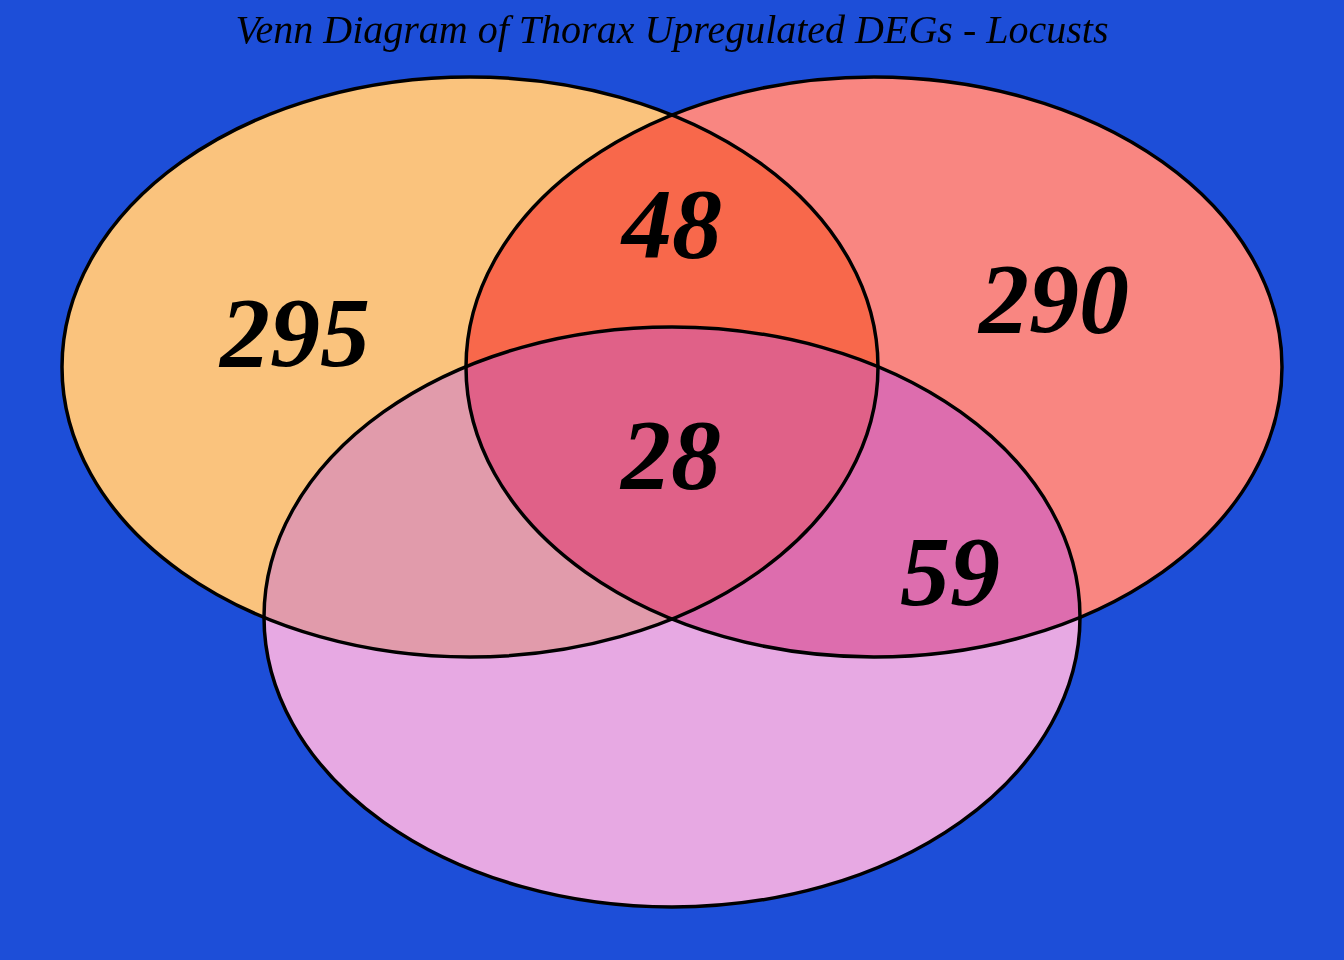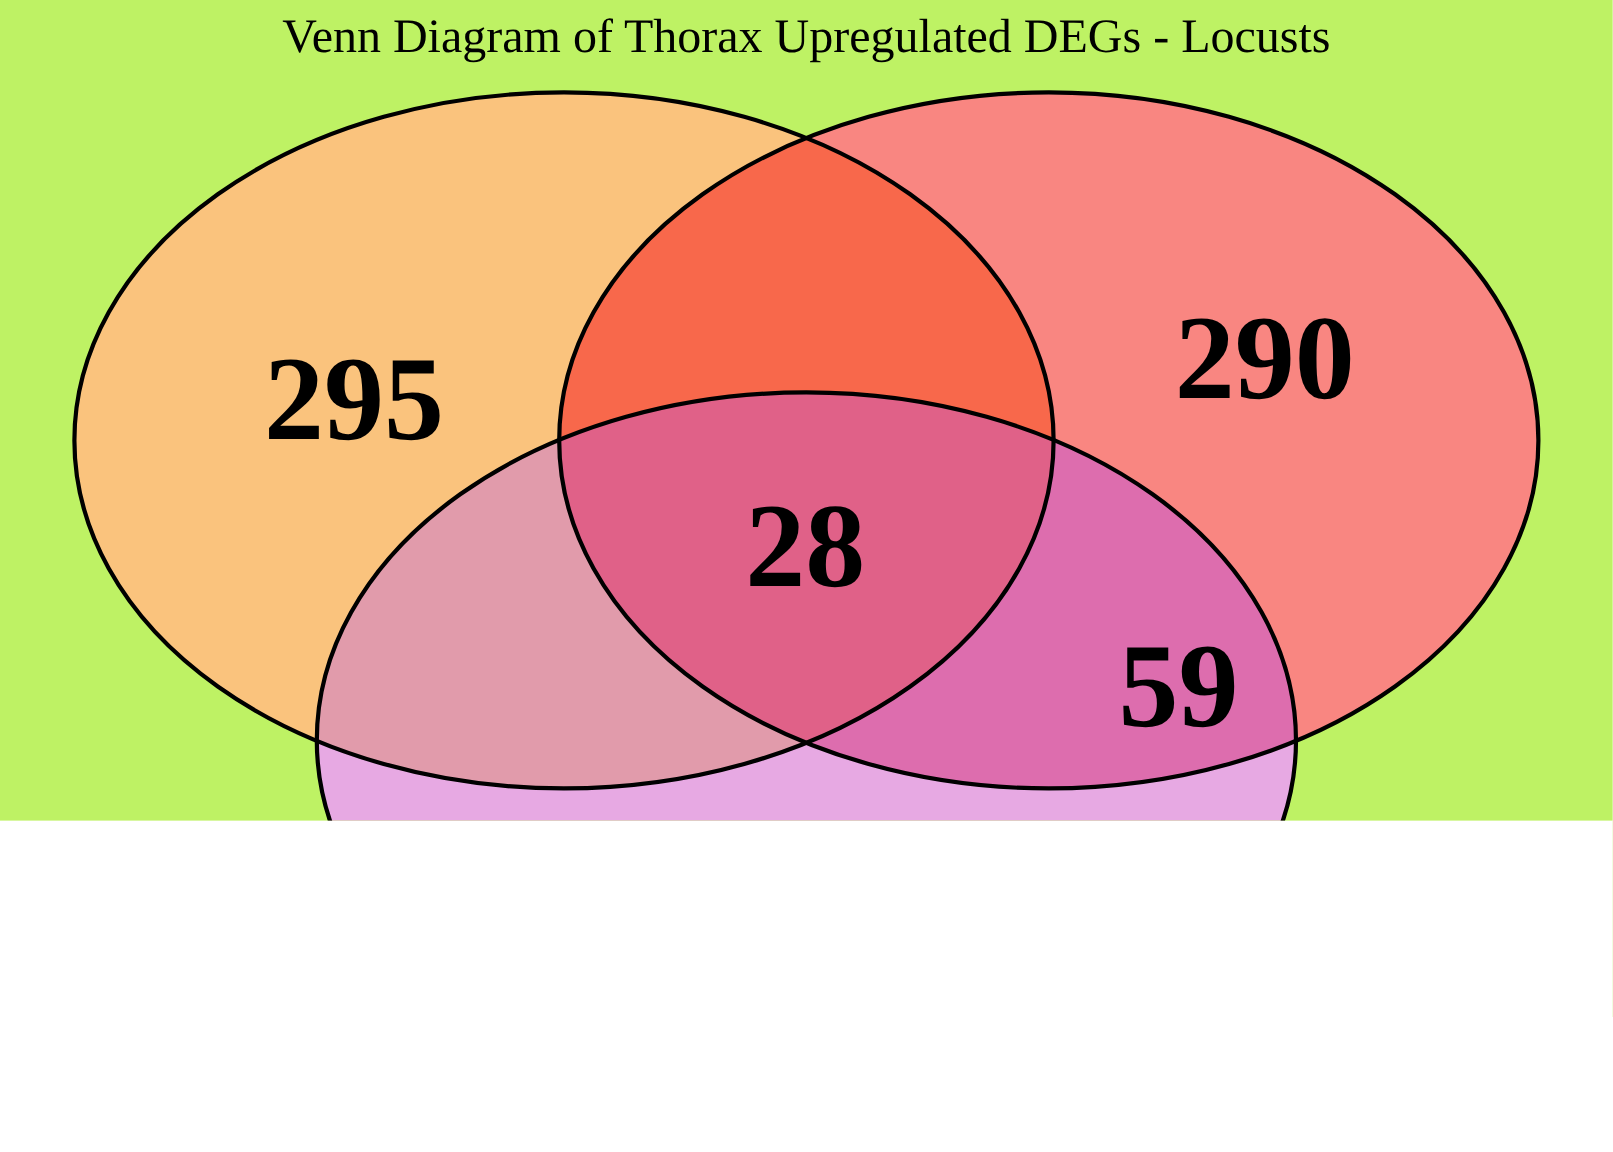--- a/index.html
+++ b/index.html
@@ -3,24 +3,25 @@
 <meta charset="utf-8">
 <style>
   html, body {
     margin: 0;
     padding: 0;
     background: #ffffff;
   }
   .figure {
     position: relative;
     width: 1344px;
-    height: 684px;
-    background: #bef264;
+    height: 960px;
+    background: #1d4ed8;
     overflow: hidden;
     font-family: "Liberation Serif", "DejaVu Serif", serif;
+    font-style: italic;
   }
   .figure-title {
     position: absolute;
     top: 6px;
     left: 0;
     right: 0;
     text-align: center;
     font-size: 40px;
     font-weight: normal;
     color: #000000;
@@ -40,21 +41,21 @@
     font-weight: bold;
     color: #000000;
     line-height: 1;
     white-space: nowrap;
   }
   .count-left-only    { left: 295px;  top: 297px; margin-top: 36px; }
   .count-left-right   { left: 672px;  top: 224px; }
   .count-right-only   { left: 1054px; top: 299px; }
   .count-center       { left: 671px;  top: 455px; text-align: center; }
   .count-left-bottom  { left: 391px;  top: 572px; }
-  .count-right-bottom { left: 950px;  top: 572px; margin-left: 32px; }
+  .count-right-bottom { left: 950px;  top: 572px; }
   .count-bottom-only  { left: 671px;  top: 768px; }
 </style>
 </head>
 <body>
 
 <div class="figure">
 
   <div class="figure-title">Venn Diagram of Thorax Upregulated DEGs - Locusts</div>
 
   <svg class="venn-svg" viewBox="0 0 1344 960" xmlns="http://www.w3.org/2000/svg">
@@ -87,20 +88,21 @@
       </g>
     </g>
 
     <ellipse cx="470" cy="367" rx="408" ry="290" fill="none" stroke-width="3.5" stroke="#000000"></ellipse>
     <ellipse cx="874" cy="367" rx="408" ry="290" fill="none" stroke-width="3.5" stroke="#000000"></ellipse>
     <ellipse cx="672" cy="617" rx="408" ry="290" fill="none" stroke-width="3.5" stroke="#000000"></ellipse>
   </svg>
 
   <div class="region-count count-left-only">295</div>
 
+  <div class="region-count count-left-right">48</div>
 
   <div class="region-count count-right-only">290</div>
 
   <div class="region-count count-center">28</div>
 
 
   <div class="region-count count-right-bottom">59</div>
 
 
 </div>

